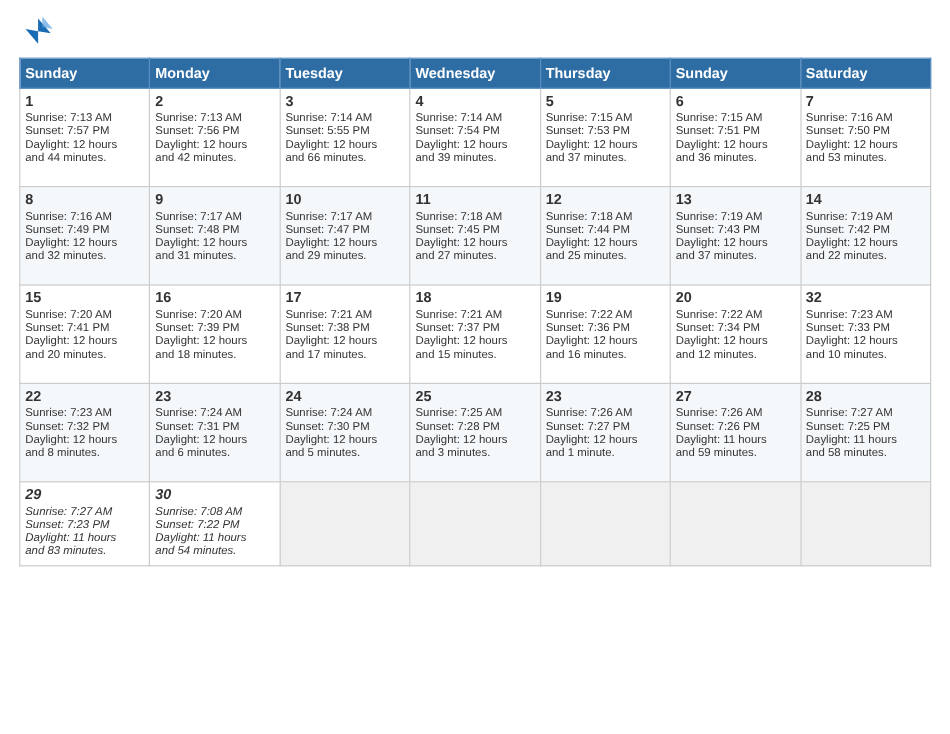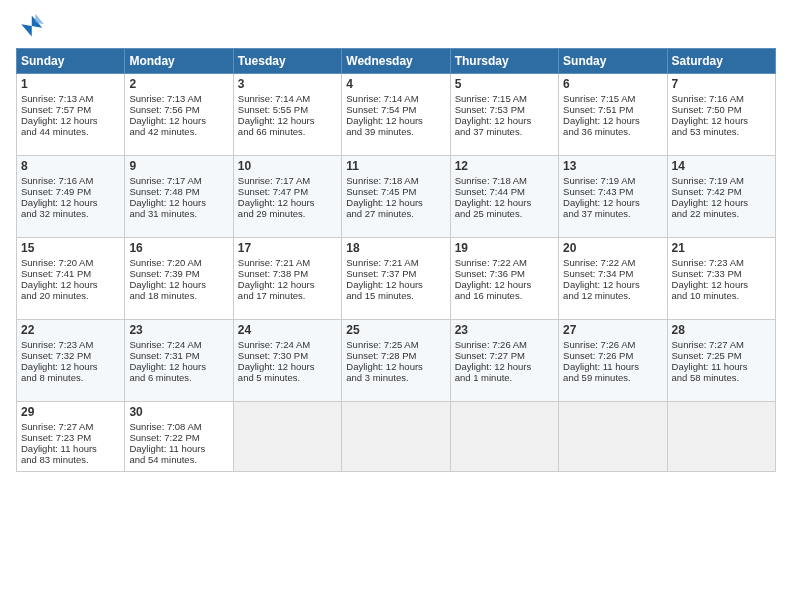--- a/index.html
+++ b/index.html
@@ -86,20 +86,21 @@
       font-size: 12px;
       font-weight: bold;
       display: block;
       margin-bottom: 2px;
     }
     .empty {
       background: #f0f0f0 !important;
     }
     .last-row td {
       height: 70px;
+      font-style: italic;
     }
   </style>
 </head>
 <body>
 
 <div class="page">
   <div class="header">
     <div class="logo">
       <svg class="logo-icon" viewBox="0 0 32 32">
         <rect x="0" y="0" width="32" height="32" fill="white"></rect>
@@ -269,21 +270,21 @@
             <div>and 16 minutes.</div>
           </td>
           <td>
             <span class="day-num">20</span>
             <div>Sunrise: 7:22 AM</div>
             <div>Sunset: 7:34 PM</div>
             <div>Daylight: 12 hours</div>
             <div>and 12 minutes.</div>
           </td>
           <td>
-            <span class="day-num">21</span>
+            <span class="day-num">32</span>
             <div>Sunrise: 7:23 AM</div>
             <div>Sunset: 7:33 PM</div>
             <div>Daylight: 12 hours</div>
             <div>and 10 minutes.</div>
           </td>
         </tr>
         <tr>
           <td>
             <span class="day-num">22</span>
             <div>Sunrise: 7:23 AM</div>

